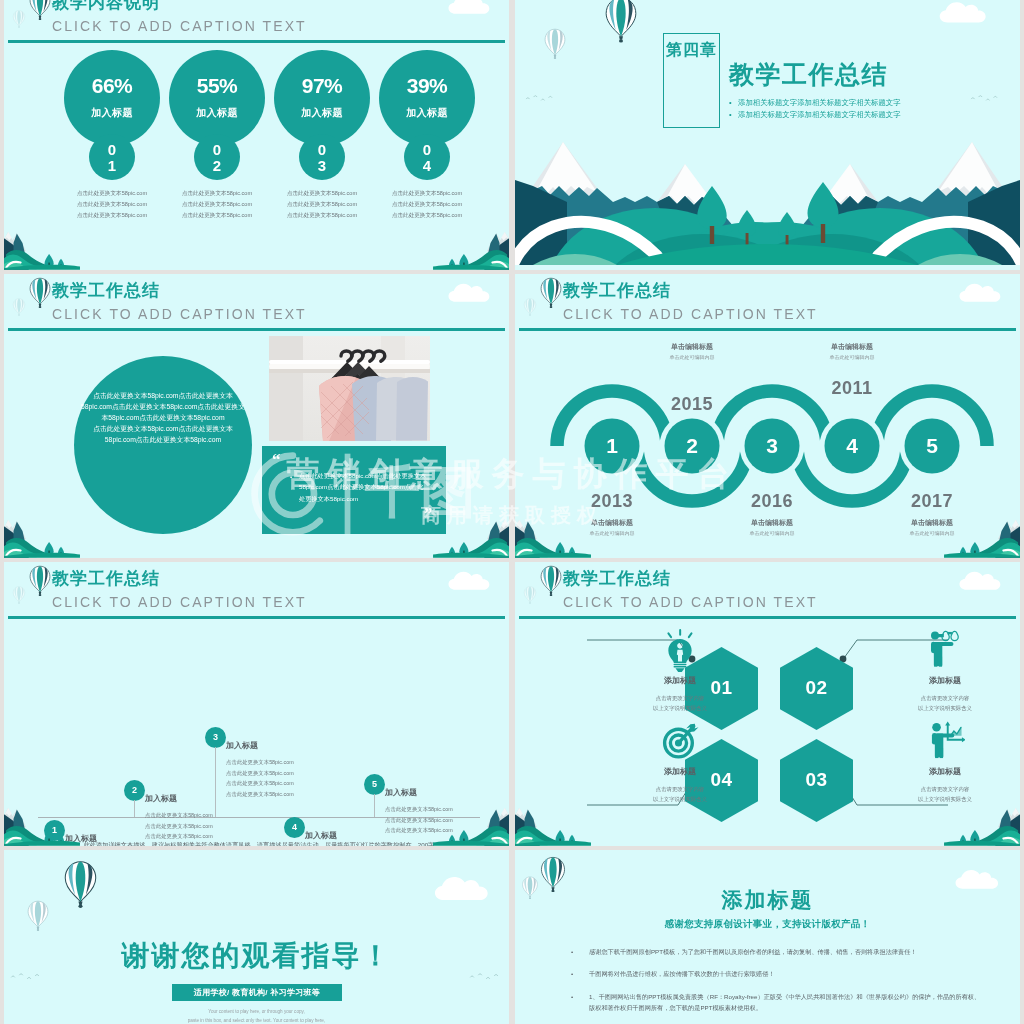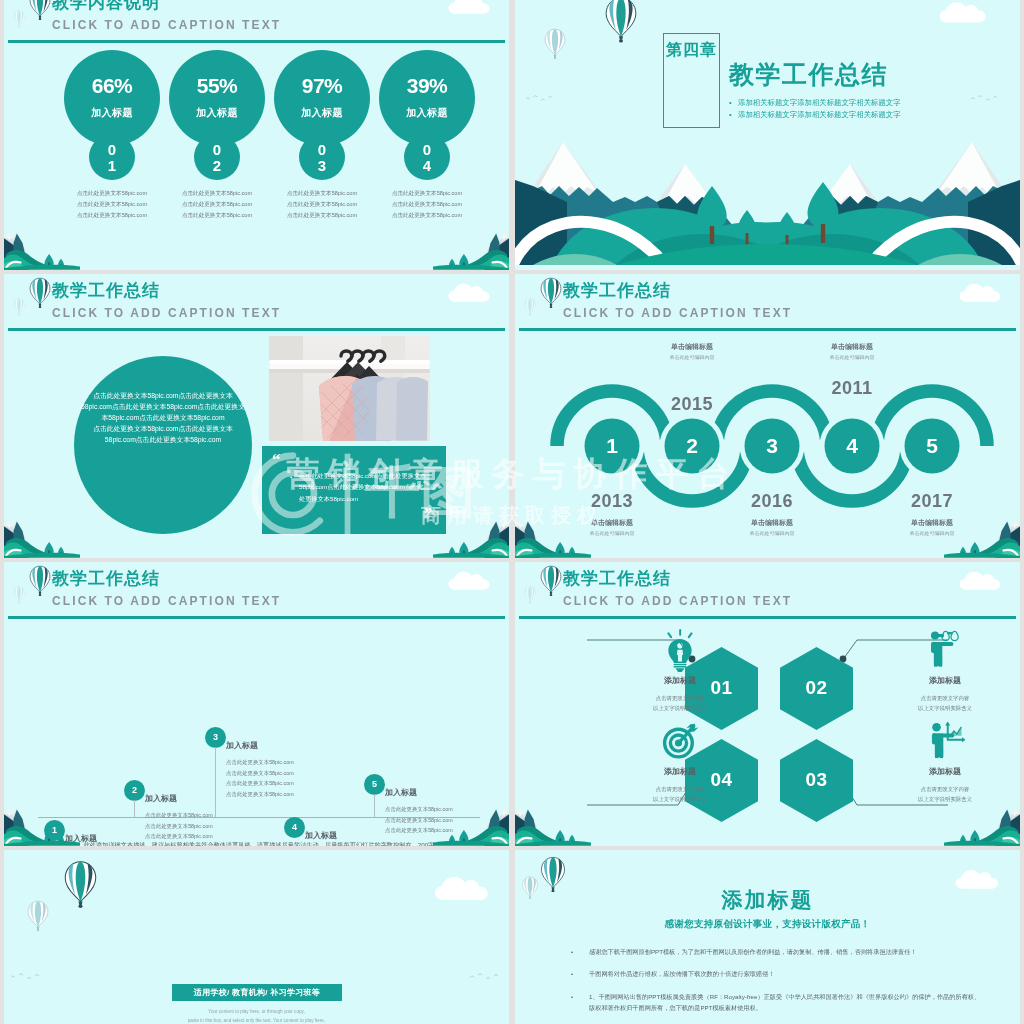--- a/index.html
+++ b/index.html
@@ -10,22 +10,22 @@
 .slide{position:absolute;width:505px;height:284px;background:#d9fafb;overflow:hidden;}
 .s1{left:4px;top:-14px;}  .s2{left:515px;top:-14px;}
 .s3{left:4px;top:274px;}  .s4{left:515px;top:274px;}
 .s5{left:4px;top:562px;}  .s6{left:515px;top:562px;}
 .s7{left:4px;top:850px;}  .s8{left:515px;top:850px;}
 
 
 .hdr{position:absolute;left:0;top:0;width:100%;height:56px;}
 .hdr .ttl{position:absolute;left:48px;top:8px;font-size:17px;font-weight:bold;
  color:#17a098;letter-spacing:1px;line-height:1;}
-.hdr .sub{position:absolute;left:48px;top:32px;font-size:12px;color:#8c9498;
- letter-spacing:2.1px;font-weight:bold;}
+.hdr .sub{position:absolute;left:48px;top:32px;font-size:14px;color:#8c9498;
+ letter-spacing:2.1px;font-weight:normal;}
 .hline{position:absolute;left:4px;top:54px;width:497px;height:2.5px;background:#17a098;}
 .hdr-bal1{position:absolute;left:24px;top:3px;width:24px;height:30px;}
 .hdr-bal2{position:absolute;left:8px;top:24px;width:14px;height:18px;opacity:.45;}
 .hdr-cloud{position:absolute;right:14px;top:6px;width:48px;height:22px;}
 
 
 .land-l{position:absolute;left:0;bottom:0;width:76px;height:44px;}
 .land-r{position:absolute;right:0;bottom:0;width:76px;height:44px;transform:scaleX(-1);}
 
 
@@ -764,20 +764,21 @@
           <path d="M13 4c1.5-2.2 3-2.2 4.4 0"></path>
           <path d="M24 9c1.5-2.2 3-2.2 4.4 0"></path>
           <path d="M35 5c1.5-2.2 3-2.2 4.4 0"></path>
 </svg></span>
 <span style="position:absolute;right:8px;top:118px;width:32px;height:10px"><svg viewBox="0 0 44 14" fill="none" stroke="#95bfbe" stroke-width=".9" stroke-linecap="round">
 <path d="M2 7c1.5-2.2 3-2.2 4.4 0"></path>
           <path d="M13 4c1.5-2.2 3-2.2 4.4 0"></path>
           <path d="M24 9c1.5-2.2 3-2.2 4.4 0"></path>
           <path d="M35 5c1.5-2.2 3-2.2 4.4 0"></path>
 </svg></span>
+<div class="th-ttl">谢谢您的观看指导！</div>
 <div class="th-badge">适用学校/ 教育机构/ 补习学习班等</div>
 <div class="th-note"><span>Your content to play here, or through your copy,</span><br><span>paste in this box, and select only the text. Your content to play here,</span><br></div>
 </div>
 <div class="slide s8">
 <span style="position:absolute;left:24px;top:6px;width:28px;height:36px"><svg viewBox="0 0 40 52" fill="none">
 <path d="M20 2C10.6 2 3.5 9.8 3.5 19.4c0 7.6 5.6 14.6 10.2 19.1 2.6 2.6 4.6 4.6 6.3 6.5 1.7-1.9 3.7-3.9 6.3-6.5 4.6-4.5 10.2-11.5 10.2-19.1C36.5 9.8 29.4 2 20 2Z" fill="#fff" stroke="#2b4f57" stroke-width="1.1"></path>
 <path d="M20 2c-3.3 0-5.2 7.8-5.2 17.4 0 9.2 2.7 19.7 5.2 25.6 2.5-5.9 5.2-16.4 5.2-25.6C25.2 9.8 23.3 2 20 2Z" fill="#1e9d94"></path>
 <path d="M11.4 4C9 5.4 7.1 8.6 7.1 13.8c0 7 3.4 17.3 7.1 23.9-1.8-7.3-3-16-3-21.4 0-4.9.5-9.2 1.2-12.3Z" fill="#64b9c6"></path>
 <path d="M28.6 4c2.4 1.4 4.3 4.6 4.3 9.8 0 7-3.4 17.3-7.1 23.9 1.8-7.3 3-16 3-21.4 0-4.9-.5-9.2-1.2-12.3Z" fill="#2c5260"></path>
 <path d="M17.8 44.8h4.4l-.9 3.8h-2.6l-.9-3.8Z" fill="#2b4f57"></path>

